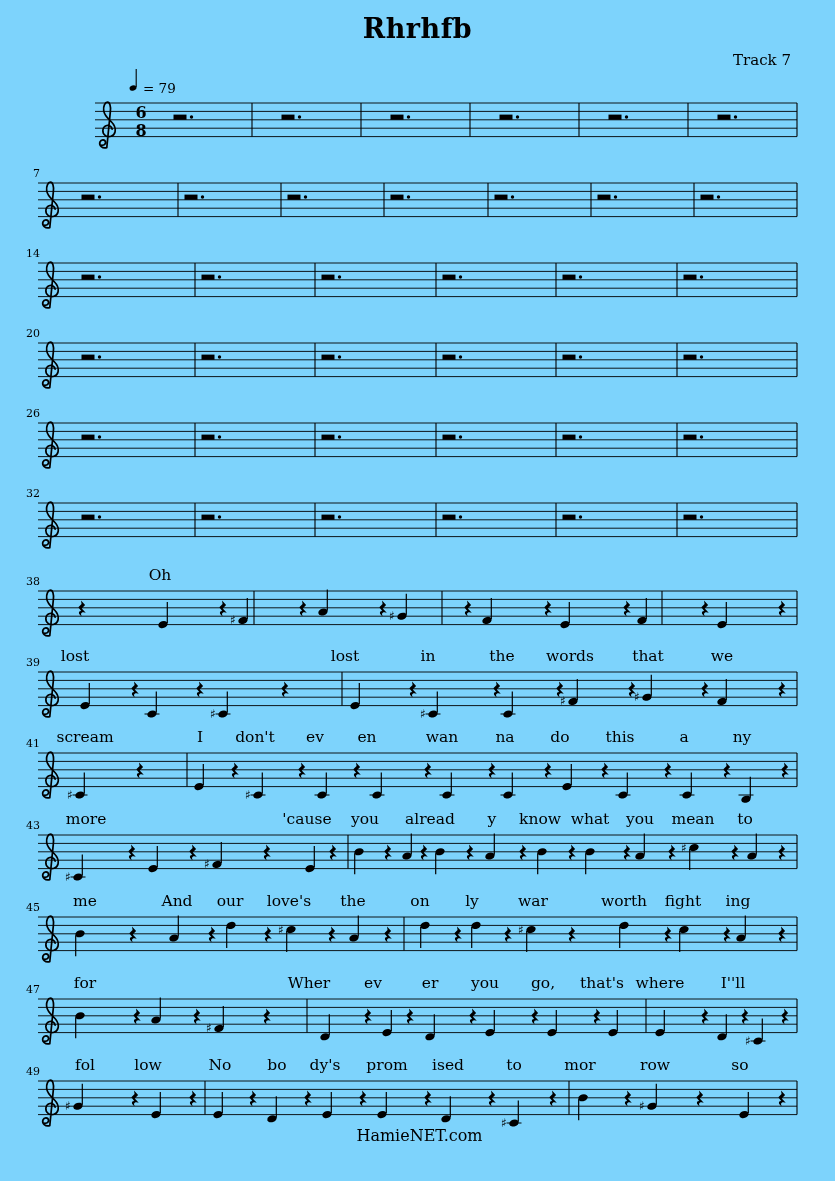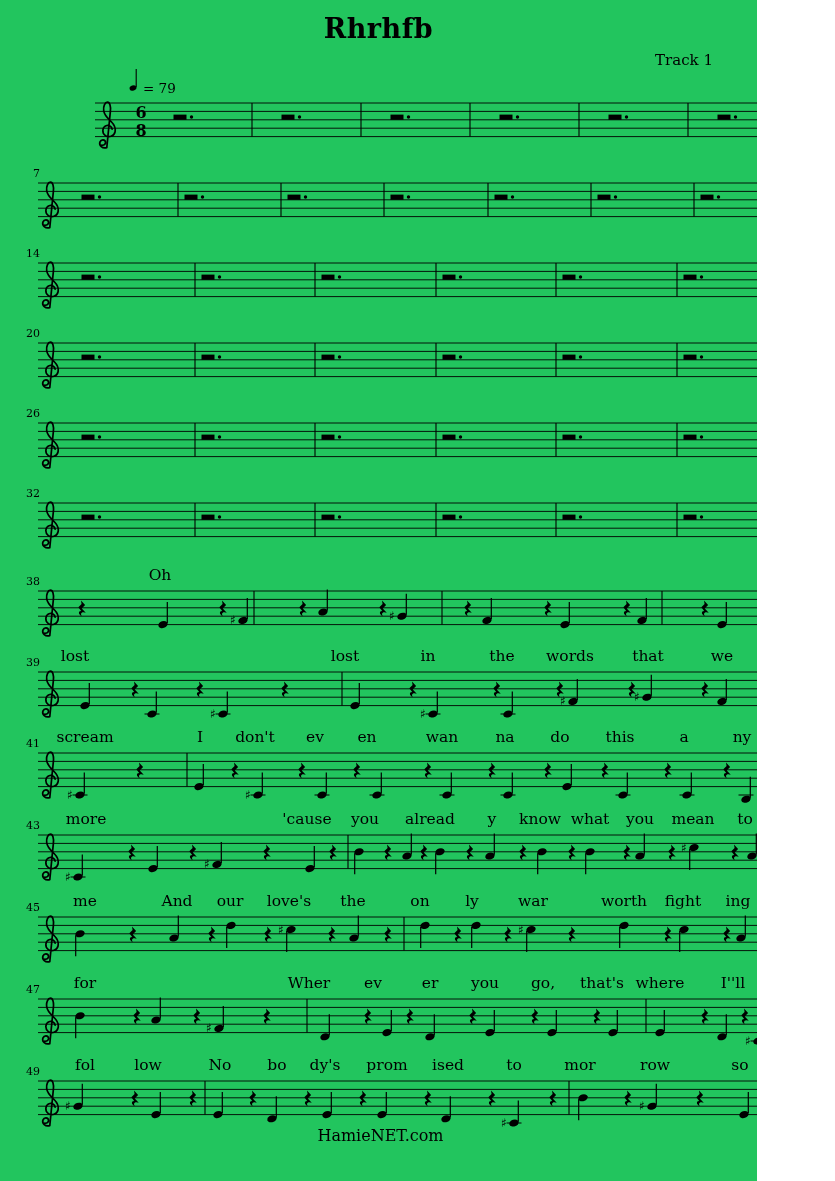--- a/index.html
+++ b/index.html
@@ -1,29 +1,29 @@
 <!DOCTYPE html>
 <html><head>
 <meta charset="utf-8">
 <style>
   html,body{margin:0;padding:0;background:#fff;}
-  .page{position:relative;width:757px;height:1181px;background:#22c55e;
+  .page{position:relative;width:835px;height:1181px;background:#7dd3fc;
         font-family:"DejaVu Serif",serif;color:#000;overflow:hidden;}
   .title{position:absolute;top:13px;left:0;right:0;text-align:center;
          font-size:27px;font-weight:bold;letter-spacing:.5px;}
   .track{position:absolute;top:51px;right:44px;font-size:15px;}
   .footer{position:absolute;top:1126px;left:4px;right:0;text-align:center;font-size:16px;}
   svg.score{position:absolute;left:0;top:0;}
 </style>
 </head>
 <body>
 
 <div class="page">
   <div class="title">Rhrhfb</div>
-  <div class="track">Track 1</div>
+  <div class="track">Track 7</div>
   <svg id="score-svg" class="score" width="835" height="1181" viewBox="0 0 835 1181">
       <line x1="95" y1="103" x2="797" y2="103" stroke="#000000" stroke-width="0.9"></line>
       <line x1="95" y1="111.4" x2="797" y2="111.4" stroke="#000000" stroke-width="0.9"></line>
       <line x1="95" y1="119.8" x2="797" y2="119.8" stroke="#000000" stroke-width="0.9"></line>
       <line x1="95" y1="128.2" x2="797" y2="128.2" stroke="#000000" stroke-width="0.9"></line>
       <line x1="95" y1="136.6" x2="797" y2="136.6" stroke="#000000" stroke-width="0.9"></line>
       <path d="M 9.8 44.6 C 5.4 46 1.6 42.6 3 38.9 C 4.1 36 8.1 36.3 8.5 39 C 8.8 41.3 6.6 42.7 4.8 42.1 M 9.8 44.6 L 13.4 8.2 C 13.9 3.3 12.7 -0.8 10.5 -0.8 C 7.9 -0.8 6.1 3.4 6.7 7.6 C 7.4 12.6 11.3 15.7 14.1 18.5 C 17.5 21.9 18.9 25.1 18.1 28.7 C 17.1 33.3 11.7 35.1 8.1 32.3 C 4.7 29.7 5.3 24.1 9 22.7 C 11.8 21.7 14.7 23.3 15.1 26.1" fill="none" stroke="#000000" stroke-width="1.7" stroke-linecap="round" transform="translate(97,103)"></path>
       <line x1="252" y1="103" x2="252" y2="136.6" stroke="#000000" stroke-width="1.1"></line>
       <line x1="361" y1="103" x2="361" y2="136.6" stroke="#000000" stroke-width="1.1"></line>
       <line x1="470" y1="103" x2="470" y2="136.6" stroke="#000000" stroke-width="1.1"></line>

